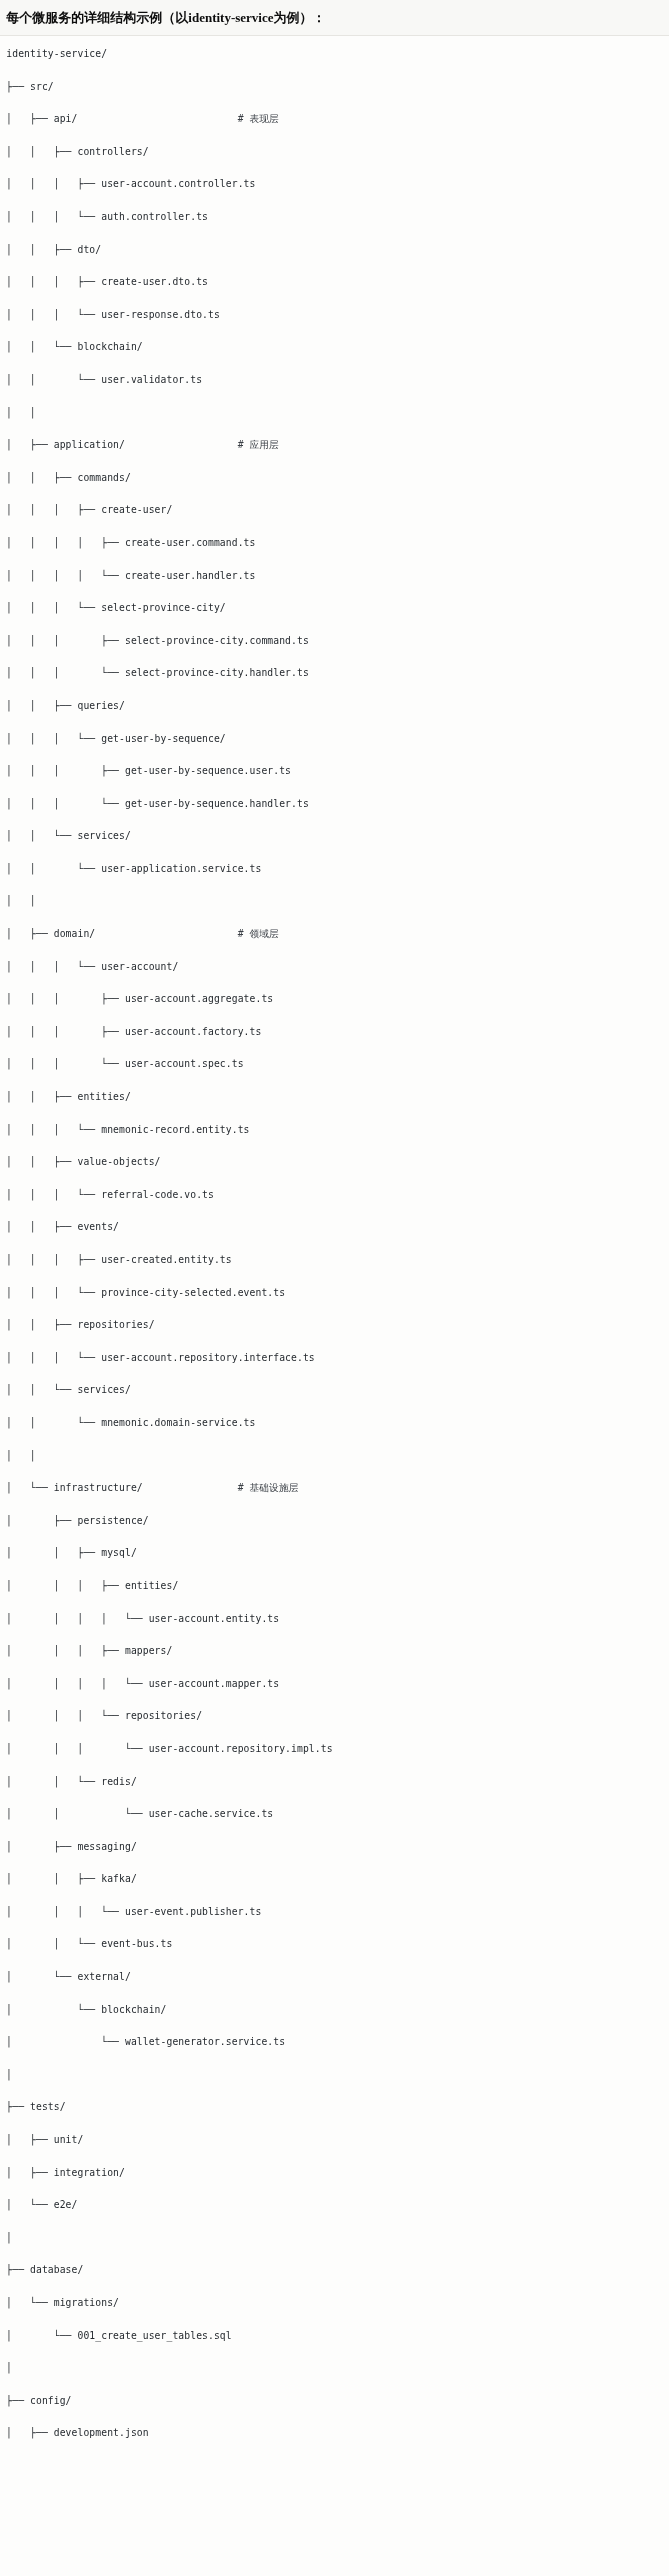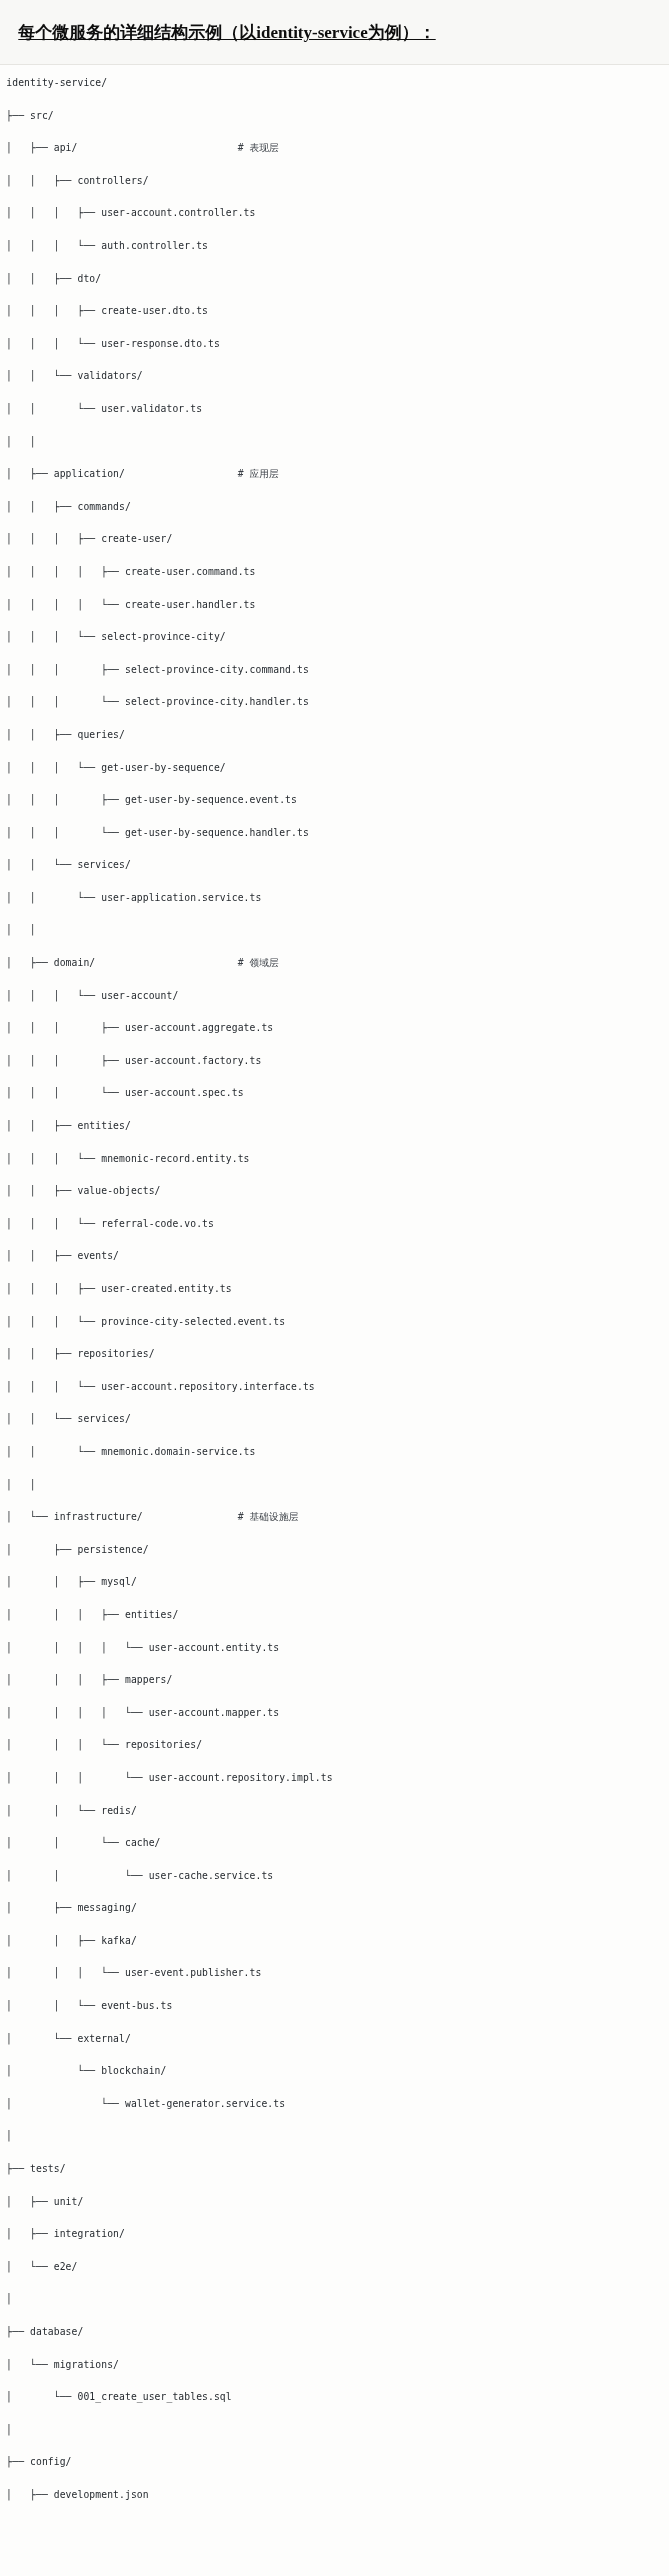--- a/index.html
+++ b/index.html
@@ -23,26 +23,25 @@
 
   
   .title-block {
     padding: 10px 6.3px 8.8px 6.3px;
     background: #f8f8f6;
     border-bottom: 0.6px solid #e6e5e1;
   }
   .page-title {
     font-family: "Liberation Serif", serif;
     font-weight: bold;
-    font-size: 17px;
+    font-size: 13px;
     line-height: 1.25;
     letter-spacing: 0px;
     color: #0d0d0d;
-    margin: 12px;
-    text-decoration: underline;
+    margin: 0;
   }
 
   
   .tree-block {
     background: #fdfdfc;
     padding: 10px 6.3px 13.8px 6.3px;
     border-bottom: 0.6px solid #e6e5e1;
   }
   .tree {
     font-family: "DejaVu Sans Mono", "Liberation Mono", monospace;
@@ -75,34 +74,34 @@
   <div class="tree-block">
     <pre class="tree" id="tree-output"><span class="row">identity-service/</span>
 <span class="row">├── src/</span>
 <span class="row">│   ├── api/                           <span class="cmt"># 表现层</span></span>
 <span class="row">│   │   ├── controllers/</span>
 <span class="row">│   │   │   ├── user-account.controller.ts</span>
 <span class="row">│   │   │   └── auth.controller.ts</span>
 <span class="row">│   │   ├── dto/</span>
 <span class="row">│   │   │   ├── create-user.dto.ts</span>
 <span class="row">│   │   │   └── user-response.dto.ts</span>
-<span class="row">│   │   └── validators/</span>
+<span class="row">│   │   └── blockchain/</span>
 <span class="row">│   │       └── user.validator.ts</span>
 <span class="row">│   │</span>
 <span class="row">│   ├── application/                   <span class="cmt"># 应用层</span></span>
 <span class="row">│   │   ├── commands/</span>
 <span class="row">│   │   │   ├── create-user/</span>
 <span class="row">│   │   │   │   ├── create-user.command.ts</span>
 <span class="row">│   │   │   │   └── create-user.handler.ts</span>
 <span class="row">│   │   │   └── select-province-city/</span>
 <span class="row">│   │   │       ├── select-province-city.command.ts</span>
 <span class="row">│   │   │       └── select-province-city.handler.ts</span>
 <span class="row">│   │   ├── queries/</span>
 <span class="row">│   │   │   └── get-user-by-sequence/</span>
-<span class="row">│   │   │       ├── get-user-by-sequence.event.ts</span>
+<span class="row">│   │   │       ├── get-user-by-sequence.user.ts</span>
 <span class="row">│   │   │       └── get-user-by-sequence.handler.ts</span>
 <span class="row">│   │   └── services/</span>
 <span class="row">│   │       └── user-application.service.ts</span>
 <span class="row">│   │</span>
 <span class="row">│   ├── domain/                        <span class="cmt"># 领域层</span></span>
 <span class="row">│   │   │   └── user-account/</span>
 <span class="row">│   │   │       ├── user-account.aggregate.ts</span>
 <span class="row">│   │   │       ├── user-account.factory.ts</span>
 <span class="row">│   │   │       └── user-account.spec.ts</span>
 <span class="row">│   │   ├── entities/</span>
@@ -120,21 +119,20 @@
 <span class="row">│   └── infrastructure/                <span class="cmt"># 基础设施层</span></span>
 <span class="row">│       ├── persistence/</span>
 <span class="row">│       │   ├── mysql/</span>
 <span class="row">│       │   │   ├── entities/</span>
 <span class="row">│       │   │   │   └── user-account.entity.ts</span>
 <span class="row">│       │   │   ├── mappers/</span>
 <span class="row">│       │   │   │   └── user-account.mapper.ts</span>
 <span class="row">│       │   │   └── repositories/</span>
 <span class="row">│       │   │       └── user-account.repository.impl.ts</span>
 <span class="row">│       │   └── redis/</span>
-<span class="row">│       │       └── cache/</span>
 <span class="row">│       │           └── user-cache.service.ts</span>
 <span class="row">│       ├── messaging/</span>
 <span class="row">│       │   ├── kafka/</span>
 <span class="row">│       │   │   └── user-event.publisher.ts</span>
 <span class="row">│       │   └── event-bus.ts</span>
 <span class="row">│       └── external/</span>
 <span class="row">│           └── blockchain/</span>
 <span class="row">│               └── wallet-generator.service.ts</span>
 <span class="row">│</span>
 <span class="row">├── tests/</span>

